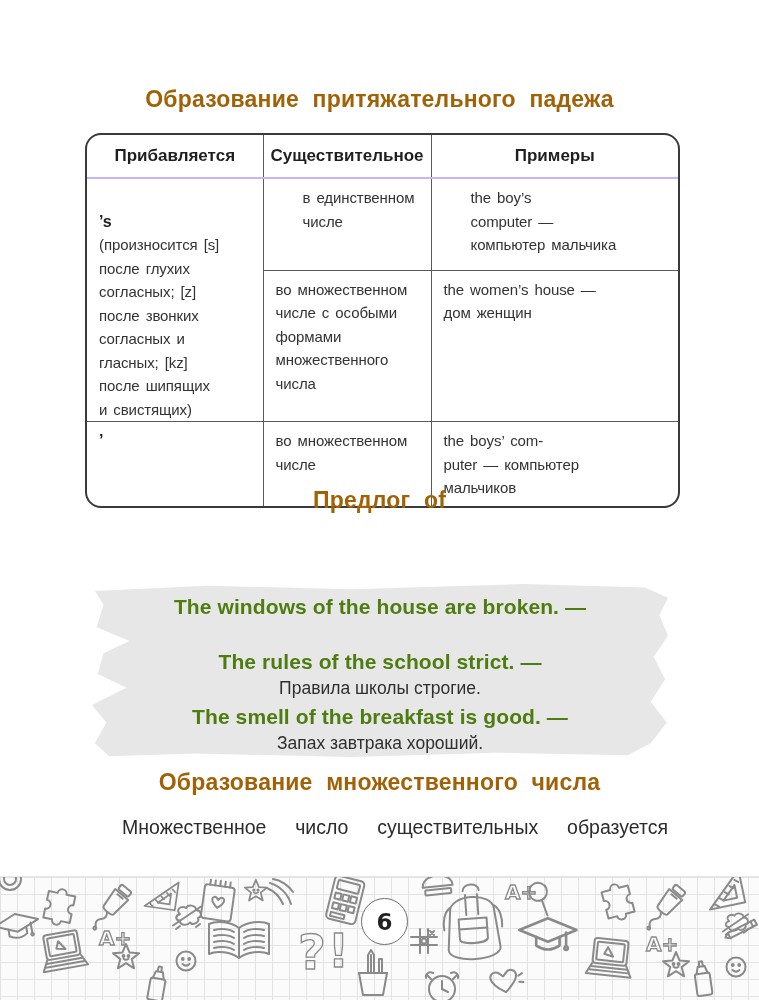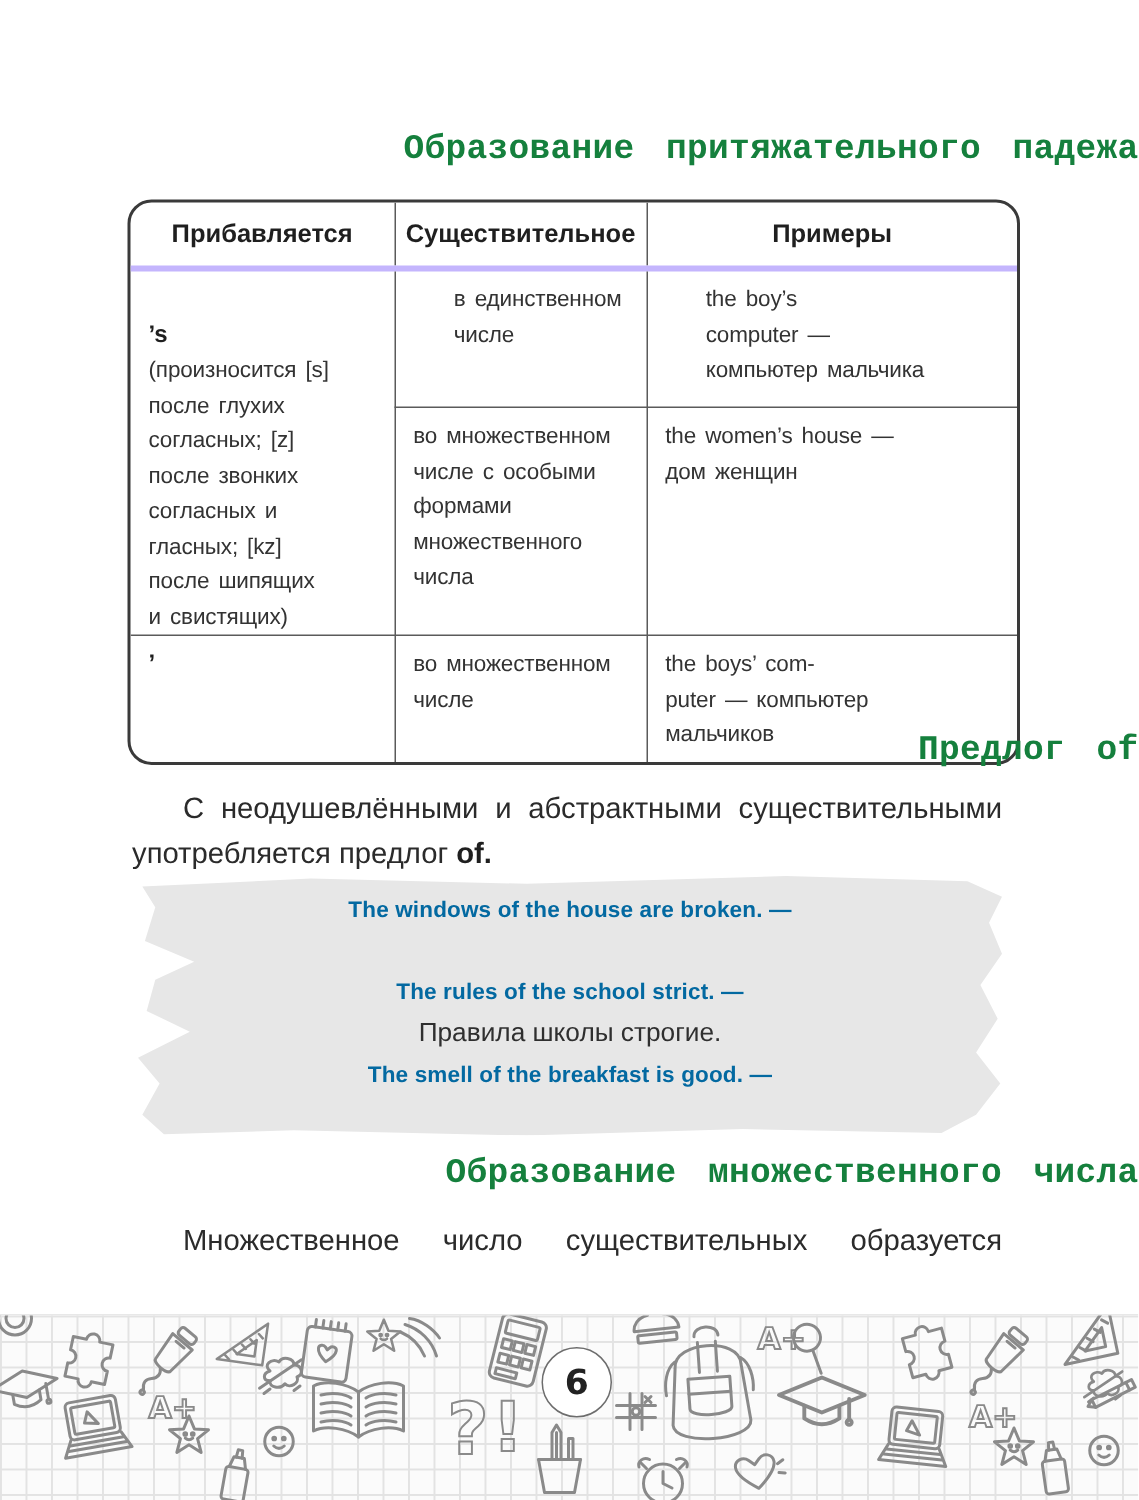--- a/index.html
+++ b/index.html
@@ -2,39 +2,39 @@
 <html><head>
 <meta charset="utf-8">
 <style>
   html,body{margin:0;padding:0;background:#ffffff;}
   .page{
     position:relative; width:759px; height:1000px; background:#ffffff;
     font-family:"Liberation Sans", sans-serif; color:#2d2d2d; overflow:hidden;
   }
   
   .h-title{
-    position:absolute; left:0; right:0; text-align:right;
-    font-family:Liberation Mono, monospace; font-weight:bold;
-    font-size:23px; word-spacing:7px; letter-spacing:.2px; color:#15803d; margin:0;
+    position:absolute; left:0; right:0; text-align:center;
+    font-family:Liberation Sans, sans-serif; font-weight:bold;
+    font-size:23px; word-spacing:7px; letter-spacing:.2px; color:#a16207; margin:0;
   }
   #title-possessive{top:86px;}
   #title-of{top:487px;}
   #title-plural{top:769px;}
 
   
   .tbl-wrap{
     position:absolute; left:85px; top:133px; width:595px;
     border:2px solid #3a3a3a; border-radius:16px; overflow:hidden; background:#fff;
     box-sizing:border-box;
   }
   table.tbl{border-collapse:collapse; width:100%; table-layout:fixed;}
   .tbl th{
     height:35px; box-sizing:border-box; padding:11px 6px;
     font-size:17px; font-weight:bold; text-align:center; color:#1f1f1f;
-    border-bottom:4px solid #c4b5fd; word-spacing:2px;
+    border-bottom:2px solid #c4b5fd; word-spacing:2px;
   }
   .tbl th,.tbl td{border-right:1.5px solid #5a5a5a;}
   .tbl th:last-child,.tbl td:last-child{border-right:none;}
   .tbl td{
     vertical-align:top; box-sizing:border-box; padding:7px 10px 0 12px;
     font-size:15px; line-height:23.5px; letter-spacing:-0.1px; word-spacing:2px;
     color:#333; white-space:pre-line;
   }
   .row1 td{height:80px;}
   .row2 td{height:131px;}
@@ -54,21 +54,21 @@
   
   .hl-block{position:absolute; left:92px; top:584px; width:576px; height:173px;}
   .hl-block::before{
     content:""; position:absolute; inset:0; background:#e7e7e7;
     clip-path:polygon(0.5% 4%,20% 1%,45% 3%,75% 0%,96% 2%,100% 8%,98.5% 18%,100% 30%,
       97.5% 42%,99.5% 55%,97% 68%,99.8% 80%,97% 92%,93% 99%,70% 97.5%,45% 100%,
       18% 98%,3% 99.5%,0.5% 92%,2.5% 80%,0% 70%,6% 60%,1% 52%,2% 40%,6.5% 33%,0.8% 25%,2% 12%);
   }
   .hl-inner{position:relative; padding-top:9px; text-align:center;}
   .pair{height:54px; margin-bottom:1px;}
-  .pair .en{display:block; font-weight:bold; font-size:15px; line-height:27px; color:#0369a1; letter-spacing:.1px;}
+  .pair .en{display:block; font-weight:bold; font-size:21px; line-height:27px; color:#4d7c0f; letter-spacing:.1px;}
   .pair .ru{display:block; font-size:17.5px; line-height:27px; color:#2f2f2f;}
 
   
   .footer{
     position:absolute; left:0; bottom:0; width:759px; height:123px;
     background-color:#fbfbfb;
     background-image:
       linear-gradient(#e3e3e3 1px, transparent 1px),
       linear-gradient(90deg, #e3e3e3 1px, transparent 1px);
     background-size:17px 17px;
@@ -139,36 +139,33 @@
           <td>the boys’ com-
 puter — компьютер
 мальчиков</td>
         </tr>
       </tbody>
     </table>
   </div>
 
   <h2 class="h-title" id="title-of">Предлог of</h2>
 
-  <p class="para" id="para-of">
-    <span class="pline just">С неодушевлёнными и абстрактными существительными</span>
-    <span class="pline"><span>употребляется предлог</span> <b>of.</b></span>
-  </p>
 
   <div class="hl-block">
     <div class="hl-inner">
       <div class="pair">
         <span class="en">The windows of the house are broken. —</span>
       </div>
       <div class="pair">
         <span class="en">The rules of the school strict. —</span>
         <span class="ru">Правила школы строгие.</span>
       </div>
       <div class="pair">
         <span class="en">The smell of the breakfast is good. —</span>
+        <span class="ru">Запах завтрака хороший.</span>
       </div>
     </div>
   </div>
 
   <h2 class="h-title" id="title-plural">Образование множественного числа</h2>
 
   <p class="para" id="para-plural">
     <span class="pline just">Множественное число существительных образуется</span>
   </p>
 

